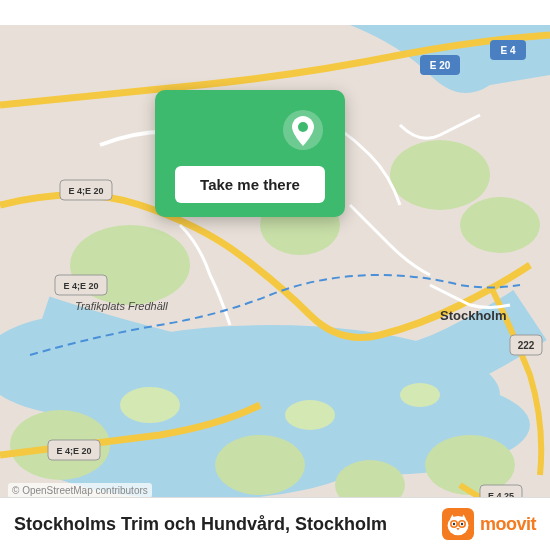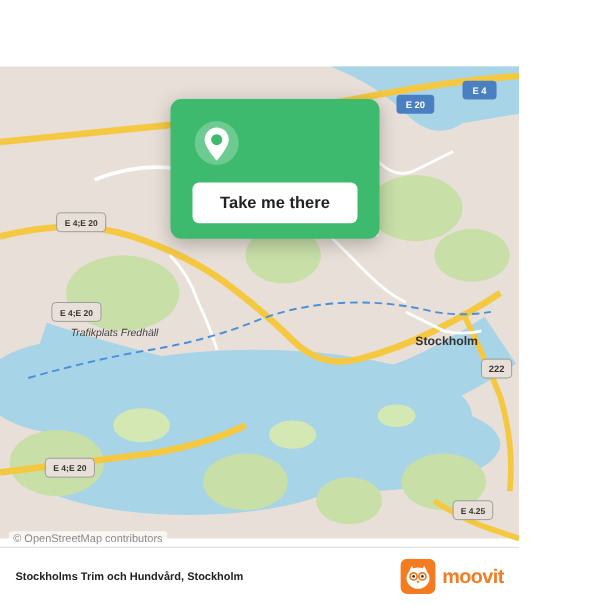--- a/index.html
+++ b/index.html
@@ -6,21 +6,21 @@
 
     body {
       width: 550px;
       height: 550px;
       overflow: hidden;
       font-family: Arial, sans-serif;
       position: relative;
     }
 
     #map-container {
-      width: 472px;
+      width: 550px;
       height: 550px;
       position: relative;
       overflow: hidden;
     }
 
     
     #map-svg {
       position: absolute;
       top: 0;
       left: 0;
@@ -31,21 +31,21 @@
     
     #popup-card {
       position: absolute;
       top: 90px;
       left: 155px;
       width: 190px;
       background: #3dba6e;
       border-radius: 10px;
       display: flex;
       flex-direction: column;
-      align-items: flex-start;
+      align-items: flex-end;
       padding: 18px 20px 14px;
       box-shadow: 0 4px 16px rgba(0,0,0,0.25);
       z-index: 10;
     }
 
     #popup-pin {
       width: 44px;
       height: 44px;
       margin-bottom: 14px;
     }
@@ -77,21 +77,21 @@
       justify-content: space-between;
       z-index: 20;
     }
 
     #bottom-left {
       display: flex;
       flex-direction: column;
     }
 
     #place-name {
-      font-size: 10px;
+      font-size: 18px;
       font-weight: 600;
       color: #222;
     }
 
     #attribution {
       font-size: 10px;
       color: #888;
       position: absolute;
       bottom: 52px;
       left: 8px;

